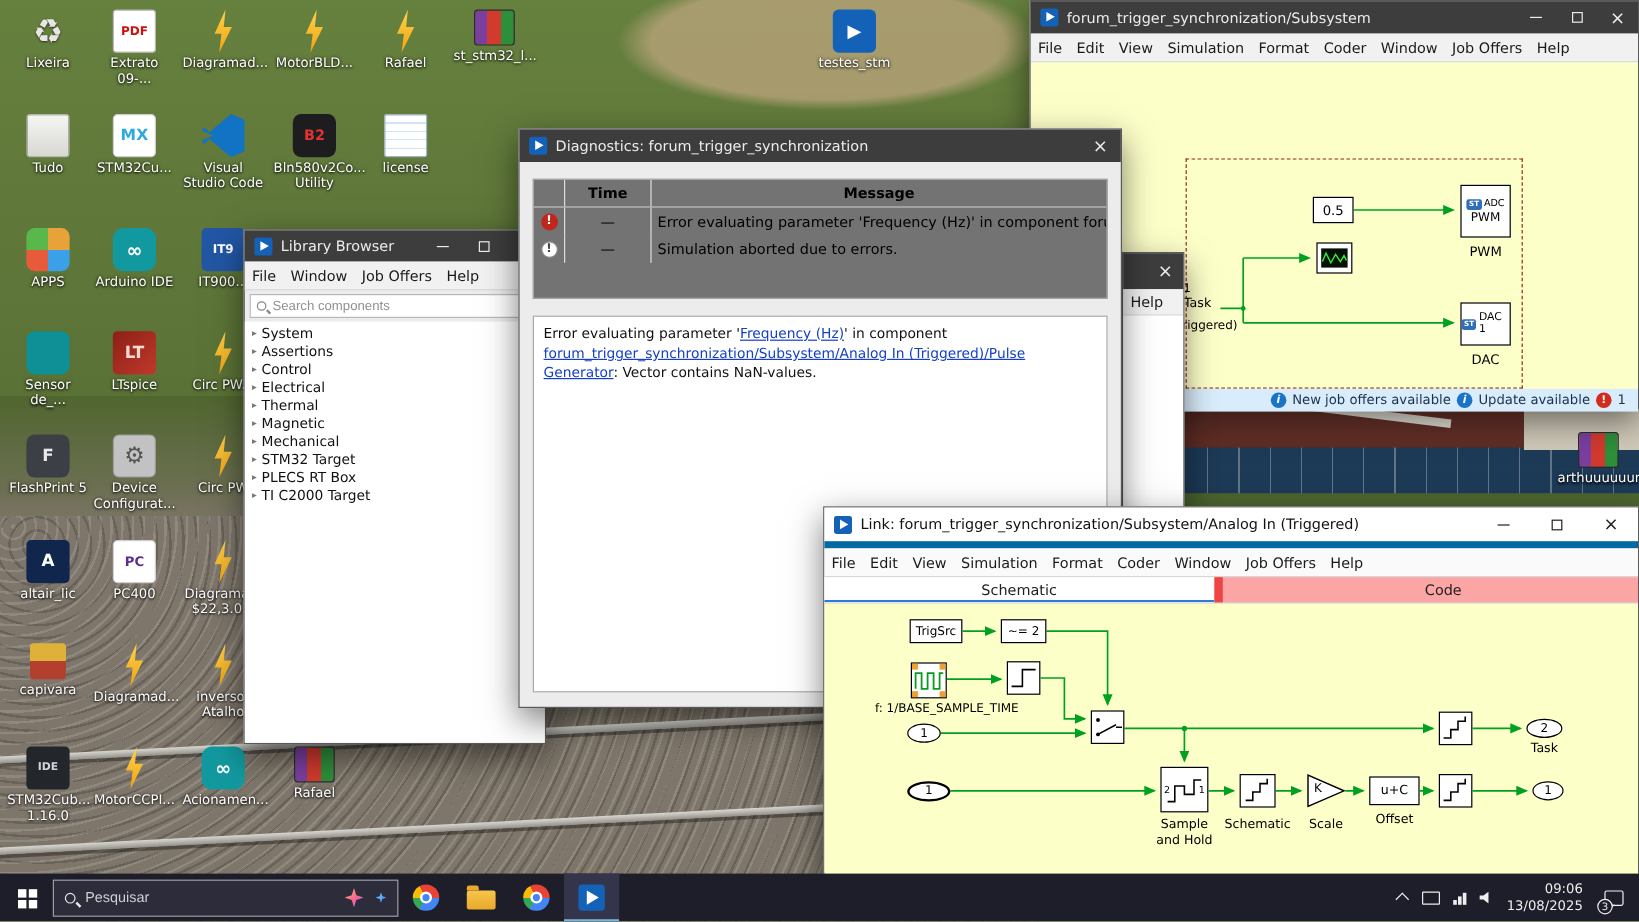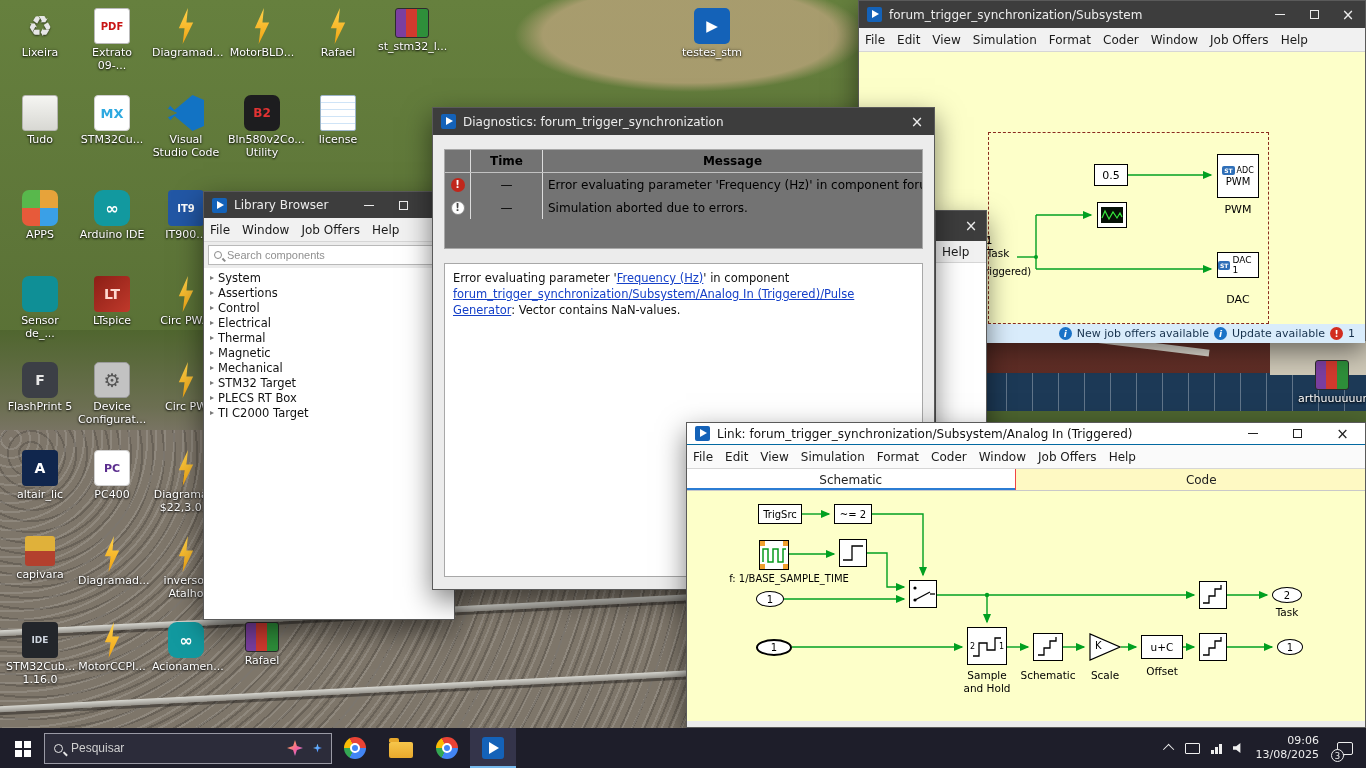--- a/index.html
+++ b/index.html
@@ -48,21 +48,21 @@
   .t-gear{background:#c2c2c2;color:#555;font-size:19px;border-radius:5px;border:1px solid #9a9a9a;}
   .t-altair{background:#10264d;color:#fff;font-size:14px;border-radius:4px;}
   .t-pc{background:#fff;color:#5b2d8e;font-size:11px;border-radius:4px;border:1px solid #cfcfcf;}
   .t-capy{width:30px;height:30px;background:linear-gradient(180deg,#e0b13a 0 50%,#b3402e 50% 100%);border-radius:3px;}
   .t-ide{background:#23262b;color:#cfd6e0;font-size:9px;border-radius:4px;}
 
   
   .window{position:absolute;background:#ececec;box-shadow:0 10px 26px rgba(0,0,0,.5);border:1px solid #5a5a5a;display:flex;flex-direction:column;}
   .titlebar{display:flex;align-items:center;padding-left:8px;font-size:12px;flex:0 0 auto;}
   .tb-dark{height:27px;background:#3d3d3d;color:#ececec;}
-  .tb-light{height:22px;background:#ffffff;color:#111;border-bottom:1px solid #0369a1;}
+  .tb-light{height:34px;background:#ffffff;color:#111;border-bottom:6px solid #0369a1;}
   .win-icon{width:15px;height:15px;background:#1462b8;border-radius:2px;margin-right:7px;position:relative;flex:0 0 auto;}
   .win-icon::after{content:"";position:absolute;left:5px;top:3px;border-left:7px solid #fff;border-top:4.5px solid transparent;border-bottom:4.5px solid transparent;}
   .title-text{white-space:nowrap;overflow:hidden;text-overflow:ellipsis;flex:1;}
   .win-controls{margin-left:auto;display:flex;height:100%;flex:0 0 auto;}
   .win-btn{width:34px;height:100%;display:flex;align-items:center;justify-content:center;font-size:15px;}
   .glyph-min{width:10px;height:1px;background:currentColor;display:inline-block;}
   .glyph-max{width:9px;height:9px;border:1px solid currentColor;display:inline-block;}
   .menubar{display:flex;background:#f1f1f1;border-bottom:1px solid #d6d6d6;height:24px;align-items:center;font-size:12px;color:#1a1a1a;flex:0 0 auto;}
   .menu-item{padding:0 6px;}
   .schematic{position:relative;background:#fdffc9;overflow:hidden;flex:1;}
@@ -115,21 +115,21 @@
   #win-fragment{left:935px;top:210px;width:52px;height:222px;}
   #win-fragment .titlebar{padding-left:2px;height:30px;}
   #win-fragment .menubar{height:22px;}
   #win-fragment .frag-body{background:#fff;flex:1;}
 
   
   #win-link{left:686px;top:422px;width:680px;height:306px;}
   .tabrow{display:flex;height:22px;background:#e9e9e9;border-bottom:1px solid #c9c9c9;font-size:12px;color:#222;flex:0 0 auto;}
   .tab{flex:1;display:flex;align-items:center;justify-content:center;}
   .tab.active{background:#fff;box-shadow:inset 0 -2px 0 #2b7cd3;}
-  .tab.inactive{background:#fef9c3;border-left:1px solid #ef4444;padding-left:22px;}
+  .tab.inactive{background:#fca5a5;border-left:7px solid #ef4444;padding-left:22px;}
   #link-schematic{height:230px;flex:0 0 auto;}
 
   
   #taskbar{position:absolute;left:0;top:728px;width:1366px;height:40px;background:#1e1e2a;display:flex;align-items:center;color:#eee;}
   .start{width:44px;height:40px;display:flex;align-items:center;justify-content:center;}
   .winlogo{width:7px;height:7px;background:#fff;box-shadow:9px 0 0 #fff,0 9px 0 #fff,9px 9px 0 #fff;margin:-8px 8px 0 0;}
   .searchbox{width:288px;height:31px;background:#2c2c3a;border:1px solid #9a9aa5;display:flex;align-items:center;padding:0 9px;font-size:12px;gap:8px;}
   .searchbox input{background:transparent;border:none;outline:none;color:#ddd;font-size:12px;flex:1;width:60px;}
   .searchbox input::placeholder{color:#cfcfcf;}
   .smag{width:9px;height:9px;border:1.5px solid #e8e8e8;border-radius:50%;position:relative;flex:0 0 auto;}
@@ -359,21 +359,21 @@
           <svg width="22" height="16">
               <polyline points="1,11 4,4 8,12 12,5 16,11 19,6 21,10" stroke="#35e83c" stroke-width="1.2" fill="none"></polyline>
             </svg>
         </span>
       </div>
       <div class="blk pwm-block" style="left:358px;top:102px;width:42px;height:44px;">
         <span style="font-size:8px;"><span class="st-logo">ST</span><span>ADC</span></span>
         <span style="font-size:10px;">PWM</span>
       </div>
       <div class="blk-label" style="left:358px;top:151px;width:42px;">PWM</div>
-      <div class="blk" style="left:358px;top:200px;width:42px;height:26px;font-size:9px;">
+      <div class="blk" style="left:358px;top:200px;width:42px;height:36px;font-size:9px;">
         <span class="st-logo">ST</span>
         <span>DAC 1</span>
       </div>
       <div class="blk-label" style="left:358px;top:241px;width:42px;">DAC</div>
     </div>
     <div class="statusbar">
       <span class="info-dot">i</span>
       <span>New job offers available</span>
       <span class="info-dot">i</span>
       <span>Update available</span>

